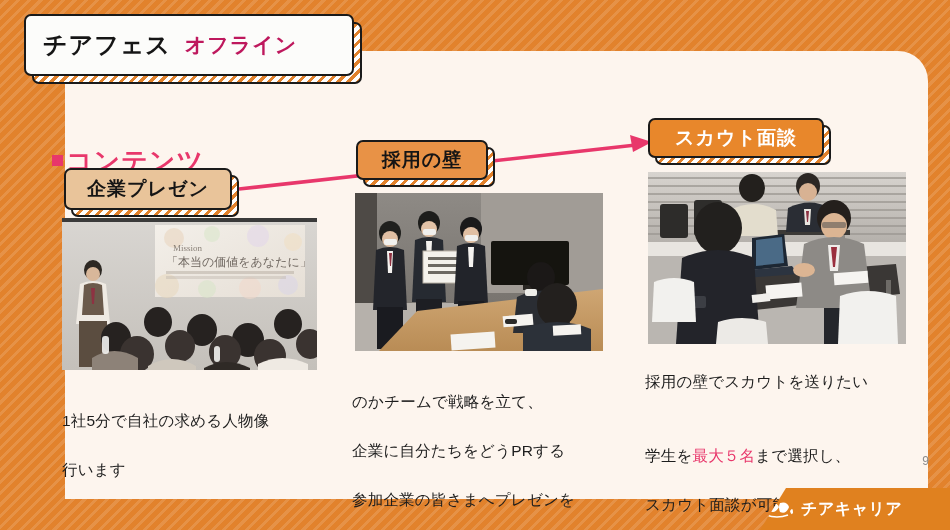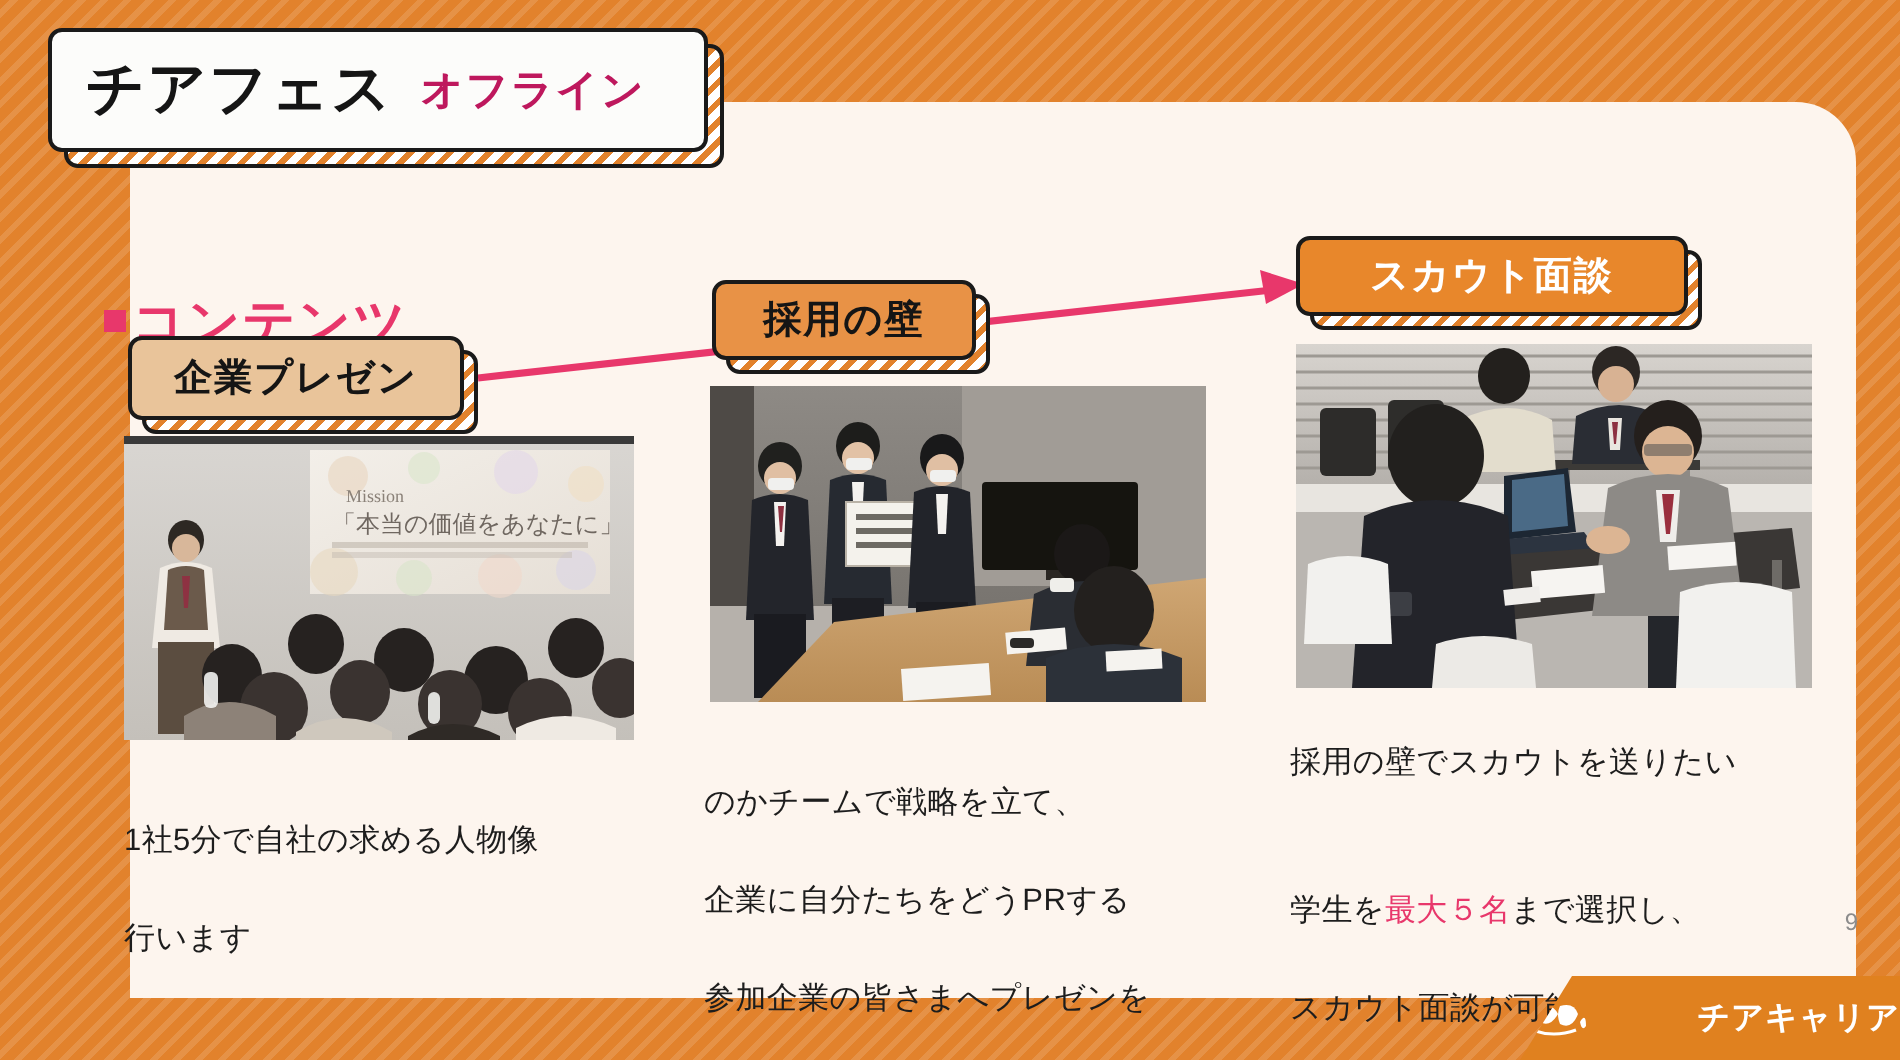--- a/index.html
+++ b/index.html
@@ -34,21 +34,21 @@
     background-color:#ffffff;
     background-image:repeating-linear-gradient(
       -45deg,#E2822C 0px,#E2822C 3px,#ffffff 3px,#ffffff 7px);
     border:2.5px solid #1a1a1a; border-radius:7px;
   }
   .plate {
     position:absolute; left:0; top:0; width:100%; height:100%;
     background:#FCFCFA; border:2.5px solid #1a1a1a; border-radius:7px;
     display:flex; align-items:center; padding-left:17px; gap:14px;
   }
-  #title-main { font-size:29px; font-weight:bold; color:#151515; letter-spacing:1px; }
+  #title-main { font-size:24px; font-weight:bold; color:#151515; letter-spacing:1px; }
   #title-sub  { font-size:21px; font-weight:bold; color:#be185d; letter-spacing:1px; }
   
   #section-head {
     position:absolute; left:52px; top:108px;
     font-size:26px; font-weight:bold; color:#E8376B; letter-spacing:1px;
     display:flex; align-items:center; gap:3px;margin-top:36px;
   }
   #section-bullet { display:inline-block; width:11px; height:11px; background:#E8376B; margin-bottom:3px;}
   
   #arrow-svg { position:absolute; left:0; top:0; width:950px; height:530px; pointer-events:none; }
@@ -79,21 +79,21 @@
     white-space:pre-line; letter-spacing:0.2px;
   }
   .hl { color:#E8376B; font-weight:normal; }
   
   #page-num { position:absolute; right:21px; bottom:62px; font-size:12px; color:#8c8c8c; }
   
   #footer-logo {
     position:absolute; right:0; bottom:0; width:190px; height:42px;
     background:#E0811F;
     clip-path:polygon(26px 0,100% 0,100% 100%,0 100%);
-    display:flex; align-items:center; justify-content:space-between; gap:7px;
+    display:flex; align-items:center; justify-content:flex-start; gap:7px;
   }
   #footer-logo-text { color:#fff; font-size:16px; font-weight:bold; letter-spacing:0.5px; }
 </style>
 </head>
 <body>
 
 <div id="slide">
 
   <div id="panel"></div>
 
@@ -326,21 +326,21 @@
     </div>
   </div>
 
   <div class="chip-wrap" style="left:64px; top:168px; width:168px; height:42px;">
     <div class="chip-shadow"></div>
     <div class="chip tan">
       <span>企業プレゼン</span>
     </div>
   </div>
 
-  <div class="chip-wrap" style="left:648px; top:118px; width:196px; height:40px;text-align:right;">
+  <div class="chip-wrap" style="left:648px; top:118px; width:176px; height:40px;text-align:right;">
     <div class="chip-shadow"></div>
     <div class="chip deep">
       <span>スカウト面談</span>
     </div>
   </div>
 
   <div class="caption" style="left:62px; top:385px; width:270px;">
     <div>1社5分で自社の求める人物像</div>
     <div>行います</div>
     

